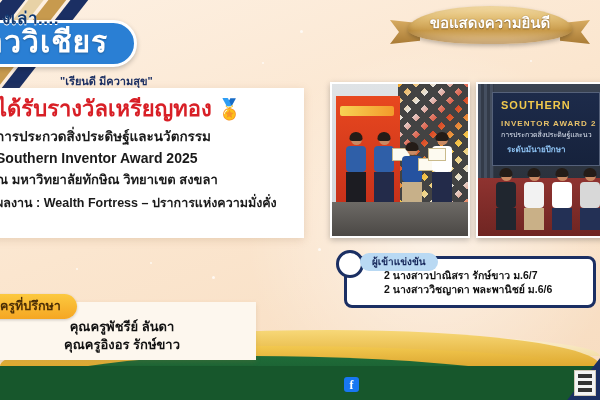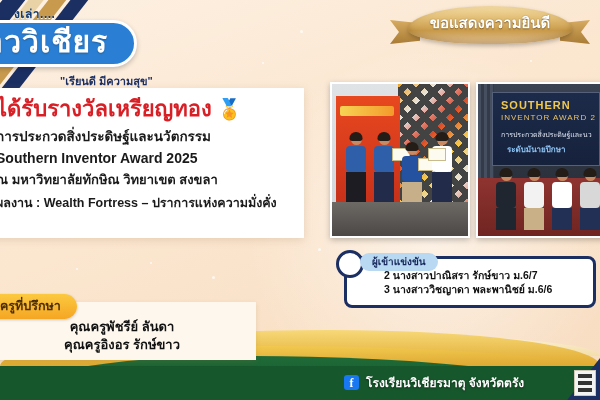--- a/index.html
+++ b/index.html
@@ -36,22 +36,22 @@
     position:absolute; right:-30px; bottom:-30px; width:190px; height:110px; overflow:hidden;
   }
   .br-stripes .s{
     position:absolute; bottom:-120px; height:300px; width:22px;
     transform:rotate(38deg); transform-origin:bottom left;
   }
 
   
   .hdr-wrap{ position:absolute; left:-58px; top:6px; width:290px; height:62px; }
   .hdr-small{
-    position:absolute; left:72px; top:-2px;
-    font-size:12px; font-weight:bold; color:#123a72; letter-spacing:.5px;
+    position:absolute; left:60px; top:-2px;
+    font-size:17px; font-weight:bold; color:#123a72; letter-spacing:.5px;
     text-shadow:0 1px 0 #fff;
     z-index:3;
     text-align:center;
   }
   .hdr-pill{
     position:absolute; left:-10px; top:14px;
     background:#2a7fd4;
     border:3px solid #ffffff;
     border-radius:30px;
     padding:3px 26px 6px 30px;
@@ -139,21 +139,21 @@
   .person .head{ width:11px; height:11px; border-radius:50%; background:#c98a63; margin:0 auto; }
   .person .hair{ position:absolute; top:-2px; left:50%; transform:translateX(-50%); width:13px; height:9px; border-radius:7px 7px 3px 3px; background:#241c17; }
   .person .torso{ width:20px; height:26px; border-radius:4px; margin-top:1px; }
   .person .legs{ width:20px; height:30px; }
   .cert{ position:absolute; width:18px; height:13px; background:#fdfaf0; border:1px solid #c9ba8c; top:14px; }
 
   
   .p2-bg{ position:absolute; inset:0; background:linear-gradient(180deg,#3a4352 0%,#2b323d 62%, #7a2a27 62%, #8c3331 100%); }
   .p2-screen{ position:absolute; left:14px; top:8px; right:6px; height:74px; background:linear-gradient(180deg,#1d2b4a,#16223c); border:1px solid #55617a; }
   .p2-screen .l1{ position:absolute; left:8px; top:6px; font-size:11px; font-weight:bold; color:#f2c94c; letter-spacing:1px; }
-  .p2-screen .l2{ position:absolute; left:8px; top:20px; font-size:8px; font-weight:normal; color:#e8c26a; letter-spacing:1px; }
+  .p2-screen .l2{ position:absolute; left:8px; top:26px; font-size:8px; font-weight:bold; color:#e8c26a; letter-spacing:1px; }
   .p2-screen .l3{ position:absolute; left:8px; top:36px; font-size:7px; color:#dfe6f2; }
   .p2-screen .l4{ position:absolute; left:14px; top:50px; font-size:8px; color:#8fc4f5; font-weight:bold; }
   .p2-curtain{ position:absolute; left:0; top:0; width:16px; bottom:38%; background:repeating-linear-gradient(90deg,#454f60 0 3px,#333b49 3px 6px); }
   .p2-stage{ position:absolute; left:0; right:0; bottom:0; height:38%; background:linear-gradient(180deg,#8f3330,#6f2522); }
 
   
   .part{ position:absolute; left:338px; top:252px; width:258px; height:56px; }
   .part-box{
     position:absolute; left:6px; top:4px; right:0; height:52px;
     background:#ffffff; border:3px solid #1b2f63; border-radius:8px;
@@ -351,21 +351,21 @@
       <div class="legs" style="background:#233055;height:22px"></div>
     </div>
   </div>
 
   <div class="part">
     <div class="part-box"></div>
     <div class="part-circle"></div>
     <div class="part-label">ผู้เข้าแข่งขัน</div>
     <div class="part-list">
       <div>2 นางสาวปาณิสรา รักษ์ขาว ม.6/7</div>
-      <div>3 นางสาววิชญาดา พละพานิชย์ ม.6/6</div>
+      <div>2 นางสาววิชญาดา พละพานิชย์ ม.6/6</div>
     </div>
   </div>
 
   <div class="wave wave-cream"></div>
   <div class="wave wave-gold1"></div>
   <div class="wave wave-gold2"></div>
   <div class="wave wave-green"></div>
   <div class="wave wave-green2"></div>
 
   <div class="adv">
@@ -382,21 +382,20 @@
     <i class="s" style="left:44px;background:#e8d2a6;width:16px"></i>
     <i class="s" style="left:64px;background:#c79a4e;width:18px"></i>
     <i class="s" style="left:86px;background:#1b2f63;width:26px"></i>
     <i class="s" style="left:116px;background:#f0dcb6;width:14px"></i>
     <i class="s" style="left:134px;background:#c79a4e;width:16px"></i>
     <i class="s" style="left:154px;background:#1b2f63;width:26px"></i>
   </div>
 
   <div class="footer">
     <span class="fb">f</span>
-    <span class="fname">โรงเรียนวิเชียรมาตุ จังหวัดตรัง</span>
   </div>
 
   <div class="corner-white">
       <i></i>
       <i></i>
       <i></i>
     </div>
 
 </div>
 

